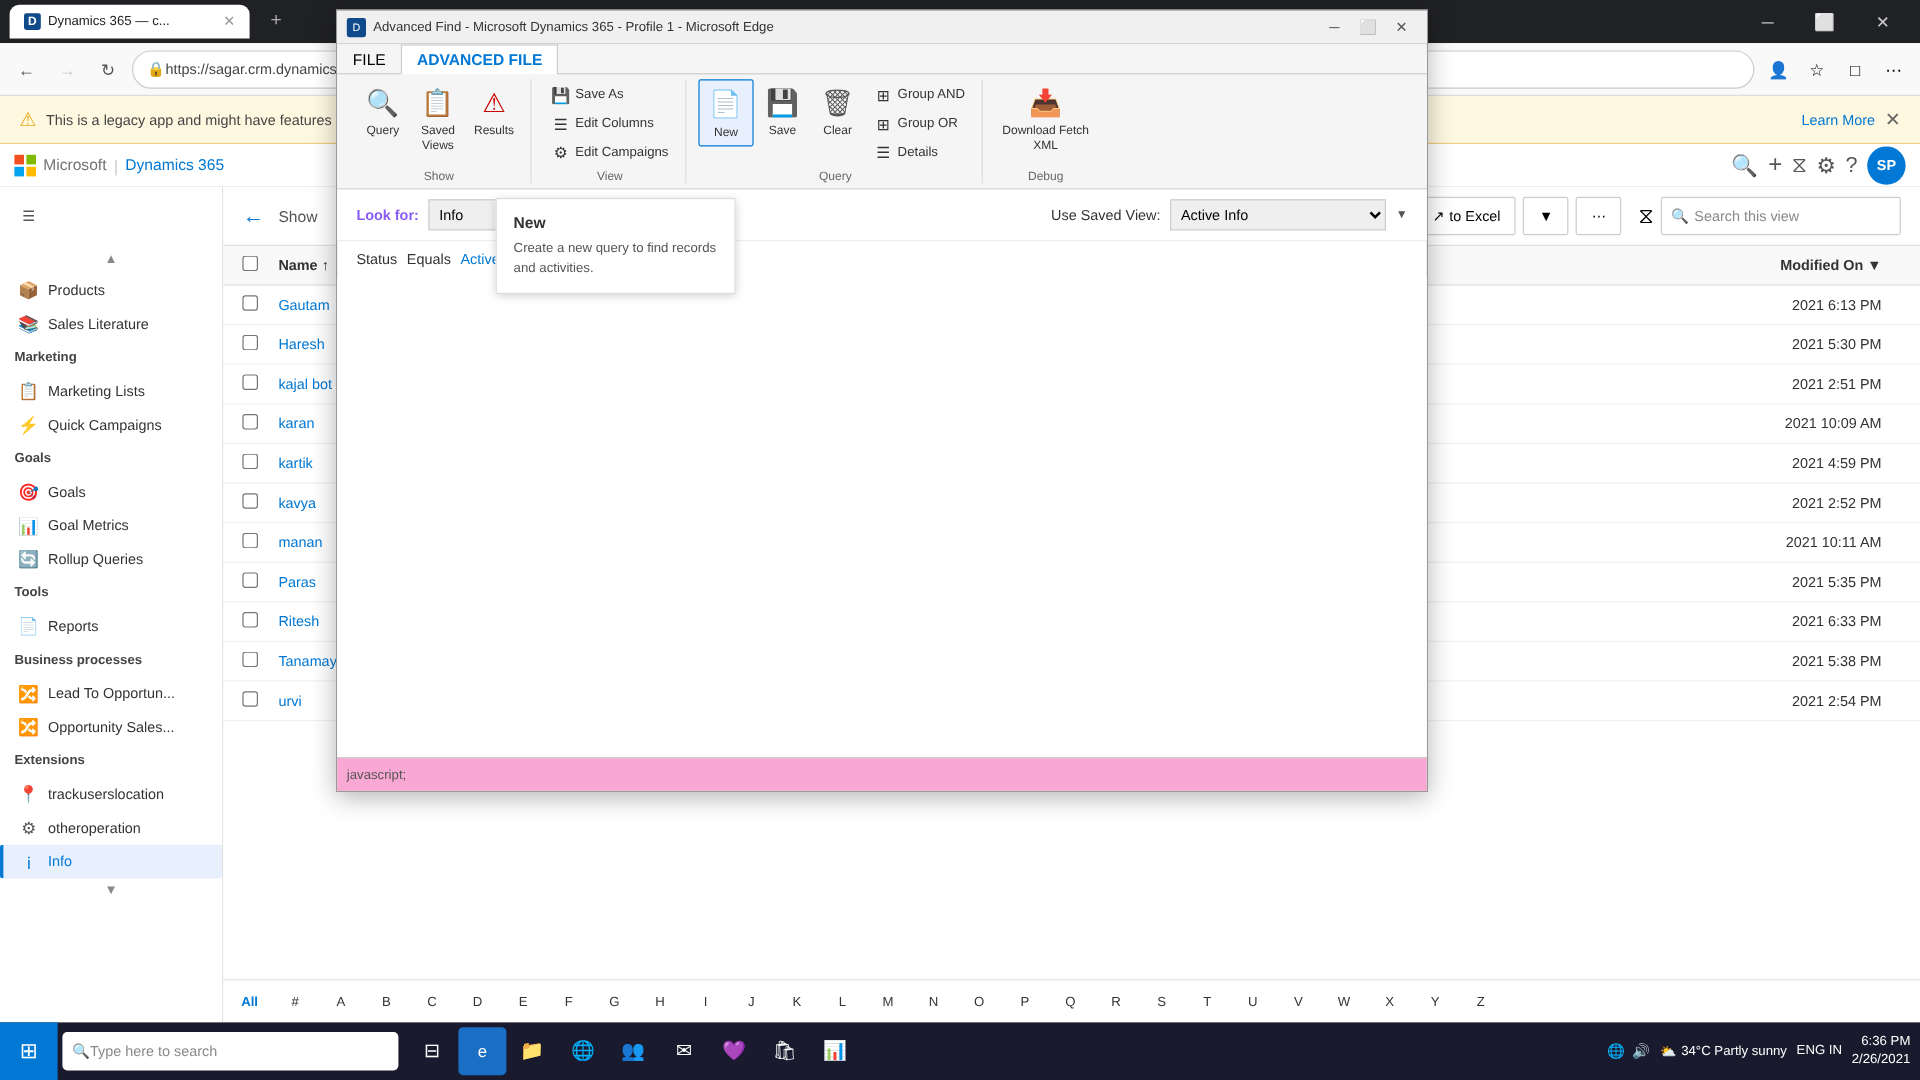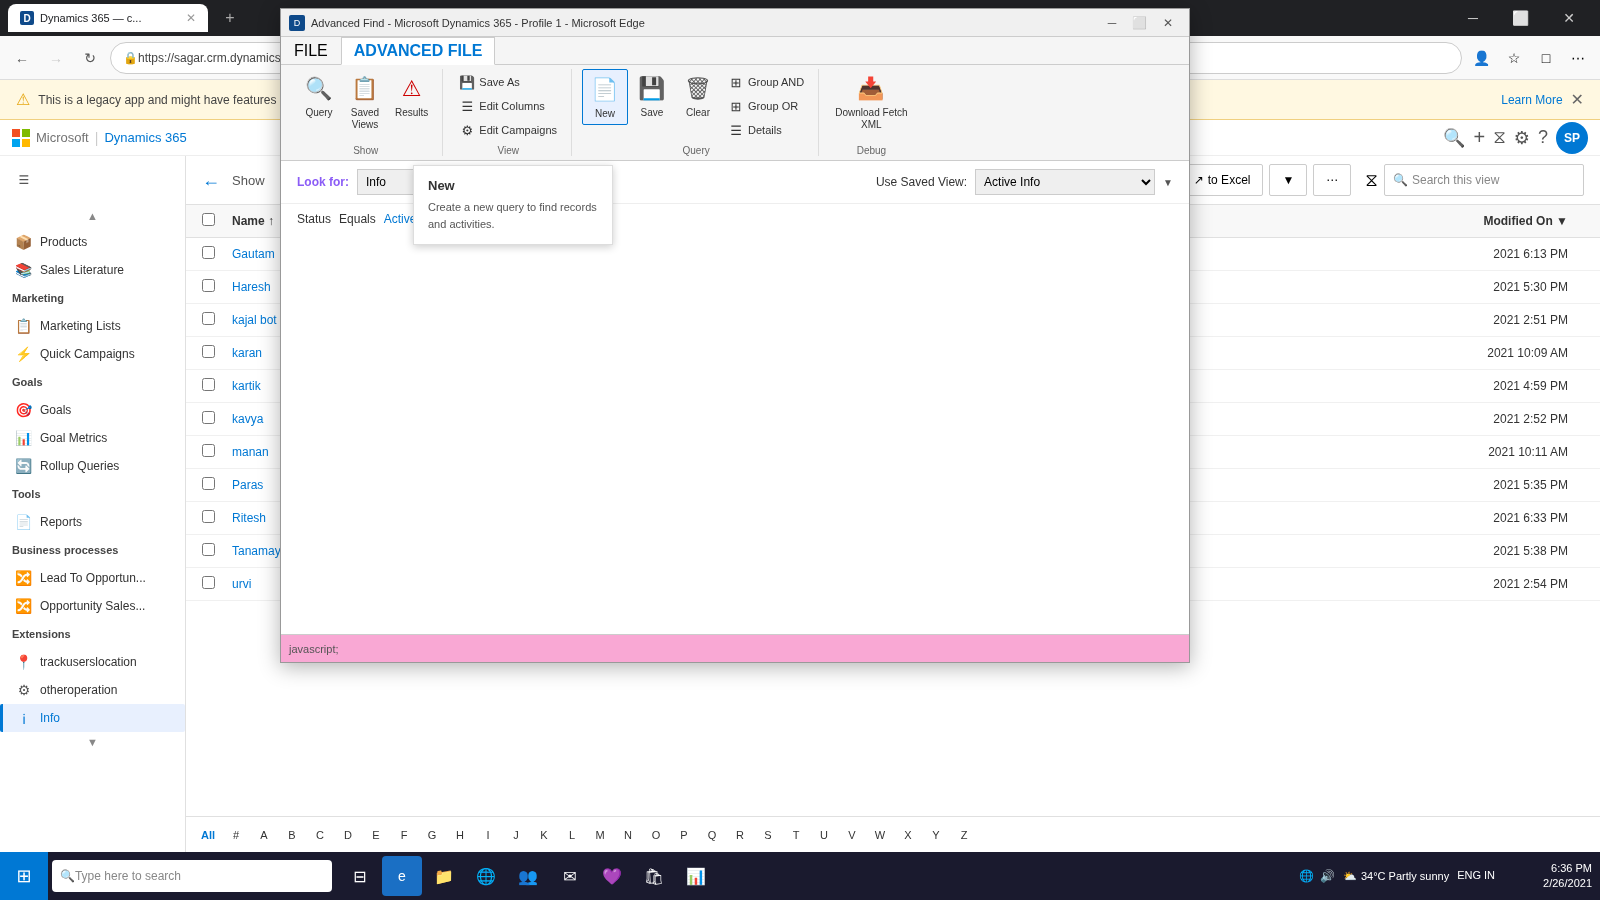--- a/index.html
+++ b/index.html
@@ -6,21 +6,21 @@
     body { font-family: 'Segoe UI', sans-serif; font-size: 12px; background: #f3f2f1; width: 1600px; height: 900px; overflow: hidden; position: relative; }
 
     
     .taskbar { position: absolute; bottom: 0; left: 0; width: 1600px; height: 48px; background: #1a1a2e; display: flex; align-items: center; z-index: 9999; }
     .taskbar-start { width: 48px; height: 48px; background: #0078d4; display: flex; align-items: center; justify-content: center; color: white; font-size: 18px; }
     .taskbar-search { flex: 0 0 280px; height: 32px; background: white; margin: 0 4px; border-radius: 4px; display: flex; align-items: center; padding: 0 8px; font-size: 12px; color: #666; }
     .taskbar-icons { display: flex; align-items: center; gap: 2px; margin: 0 4px; }
     .taskbar-icon { width: 40px; height: 40px; display: flex; align-items: center; justify-content: center; border-radius: 4px; cursor: pointer; }
     .taskbar-icon svg, .taskbar-icon span { color: white; font-size: 16px; }
     .taskbar-right { margin-left: auto; display: flex; align-items: center; gap: 8px; padding-right: 8px; color: white; font-size: 11px; }
-    .taskbar-time { text-align: right; line-height: 1.4; margin-left: 40px; }
+    .taskbar-time { text-align: right; line-height: 1.4; }
     .taskbar-sys { display: flex; align-items: center; gap: 6px; font-size: 12px; }
 
     
     .browser { position: absolute; top: 0; left: 0; width: 1600px; height: 852px; background: #fff; display: flex; flex-direction: column; }
     .browser-titlebar { height: 36px; background: #202124; display: flex; align-items: center; padding: 0 8px; gap: 4px; }
     .browser-tab { background: #fff; height: 28px; display: flex; align-items: center; padding: 0 12px; border-radius: 8px 8px 0 0; font-size: 12px; gap: 6px; min-width: 200px; }
     .browser-tab-icon { width: 14px; height: 14px; background: #0f4a8a; border-radius: 2px; display: flex; align-items: center; justify-content: center; color: white; font-size: 8px; font-weight: bold; }
     .browser-tab-text { color: #202124; font-size: 11px; flex: 1; white-space: nowrap; overflow: hidden; text-overflow: ellipsis; max-width: 180px; }
     .browser-win-controls { margin-left: auto; display: flex; gap: 2px; }
     .browser-win-btn { width: 46px; height: 36px; display: flex; align-items: center; justify-content: center; color: #ccc; font-size: 14px; cursor: pointer; }
@@ -67,33 +67,33 @@
     .header-action-btn { height: 32px; padding: 0 12px; border: 1px solid #ccc; background: white; border-radius: 2px; font-size: 12px; cursor: pointer; display: flex; align-items: center; gap: 4px; }
     .search-box { margin-left: auto; height: 32px; width: 200px; border: 1px solid #ccc; border-radius: 2px; display: flex; align-items: center; padding: 0 8px; gap: 4px; font-size: 12px; color: #888; }
 
     .data-table { flex: 1; overflow-y: auto; background: white; }
     .table-header { display: flex; align-items: center; padding: 8px 16px; border-bottom: 1px solid #e0e0e0; font-size: 12px; font-weight: 600; color: #333; background: #f8f8f8; }
     .table-row { display: flex; align-items: center; padding: 8px 16px; border-bottom: 1px solid #f0f0f0; font-size: 12px; cursor: pointer; }
     .table-cell-name { flex: 0 0 200px; color: #0078d4; }
     .table-cell-date { flex: 1; text-align: right; color: #333; }
 
     
-    .alpha-nav { height: 36px; background: #fff; border-top: 1px solid #e0e0e0; display: flex; align-items: center; padding: 0 8px; gap: 0; overflow: hidden; }
+    .alpha-nav { height: 36px; background: #fff; border-top: 1px solid #e0e0e0; display: flex; align-items: center; padding: 0 8px; gap: 10px; overflow: hidden; }
     .alpha-btn { width: 28px; height: 24px; display: flex; align-items: center; justify-content: center; font-size: 11px; color: #333; cursor: pointer; border-radius: 2px; }
     .alpha-btn.active { color: #0078d4; font-weight: 600; }
     .modal { position: absolute; top: 8px; left: 280px; width: 910px; background: white; border: 1px solid #999; box-shadow: 0 4px 20px rgba(0,0,0,0.3); display: flex; flex-direction: column; z-index: 1001; }
     .modal-titlebar { height: 28px; background: #f0f0f0; border-bottom: 1px solid #ccc; display: flex; align-items: center; padding: 0 8px; font-size: 12px; color: #333; }
     .modal-title-icon { width: 16px; height: 16px; background: #0f4a8a; border-radius: 2px; margin-right: 6px; display: flex; align-items: center; justify-content: center; color: white; font-size: 9px; }
     .modal-win-controls { margin-left: auto; display: flex; gap: 2px; }
     .modal-win-btn { width: 26px; height: 22px; display: flex; align-items: center; justify-content: center; font-size: 12px; cursor: pointer; color: #555; }
 
     
     .ribbon { background: #f5f5f5; border-bottom: 1px solid #ccc; }
     .ribbon-tabs { display: flex; border-bottom: 1px solid #ccc; }
-    .ribbon-tab { padding: 4px 12px; font-size: 16px; cursor: pointer; border: 1px solid transparent; margin-bottom: -1px; }
+    .ribbon-tab { padding: 4px 12px; font-size: 13px; cursor: pointer; border: 1px solid transparent; margin-bottom: -1px; }
     .ribbon-tab.active { background: white; border-color: #ccc #ccc white; color: #0078d4; font-weight: 600; }
     .ribbon-content { display: flex; align-items: stretch; padding: 4px 8px; gap: 2px; }
     .ribbon-group { display: flex; flex-direction: column; align-items: flex-start; border-right: 1px solid #ddd; padding: 0 8px; }
     .ribbon-group:last-child { border-right: none; }
     .ribbon-group-items { display: flex; gap: 2px; flex: 1; align-items: flex-start; }
     .ribbon-group-label { font-size: 10px; color: #666; text-align: center; width: 100%; padding-top: 2px; }
     .ribbon-btn { display: flex; flex-direction: column; align-items: center; gap: 2px; padding: 4px 6px; cursor: pointer; border-radius: 2px; min-width: 44px; }
     .ribbon-btn-icon { width: 32px; height: 32px; display: flex; align-items: center; justify-content: center; font-size: 20px; }
     .ribbon-btn-label { font-size: 10px; color: #333; text-align: center; line-height: 1.2; }
     .ribbon-btn-sm { display: flex; align-items: center; gap: 4px; padding: 3px 6px; cursor: pointer; border-radius: 2px; font-size: 11px; color: #333; }

